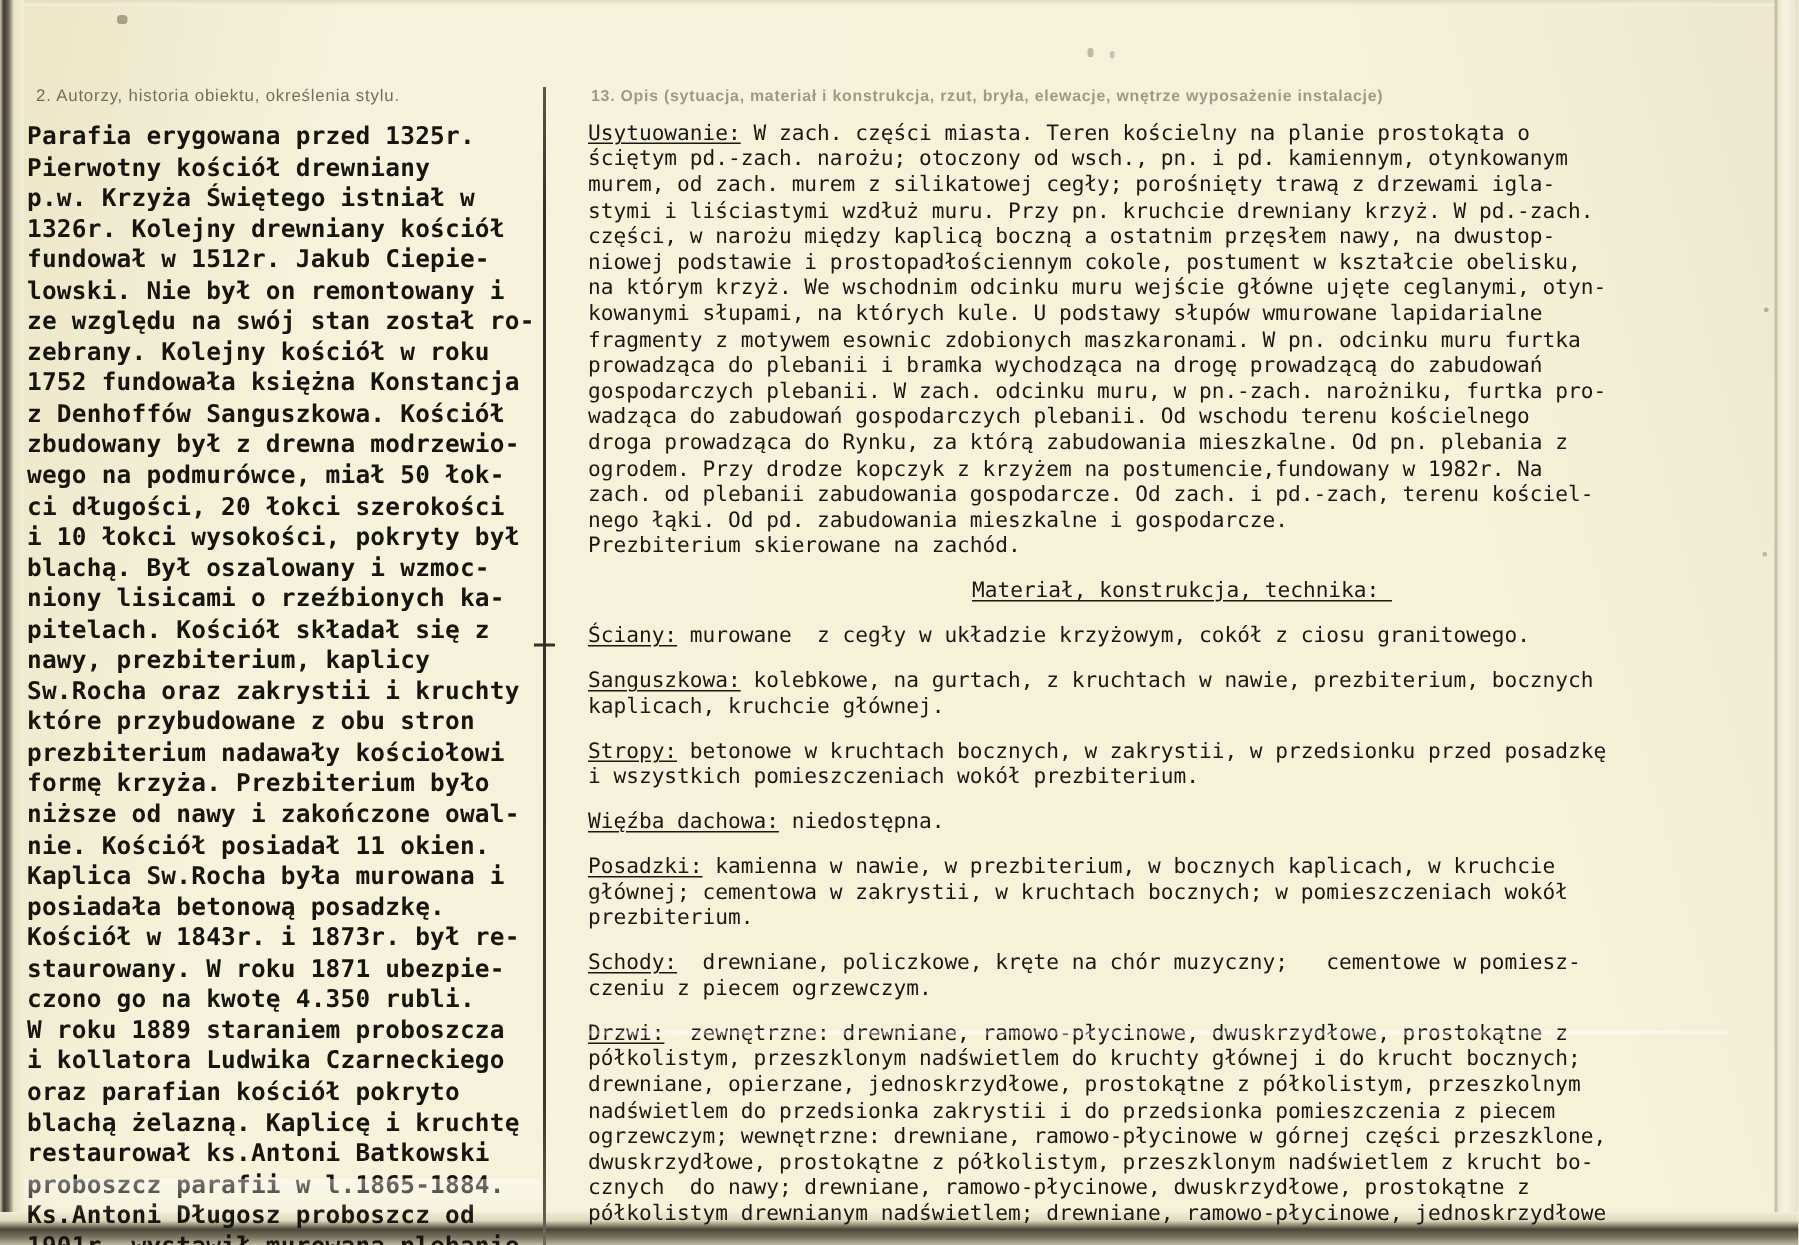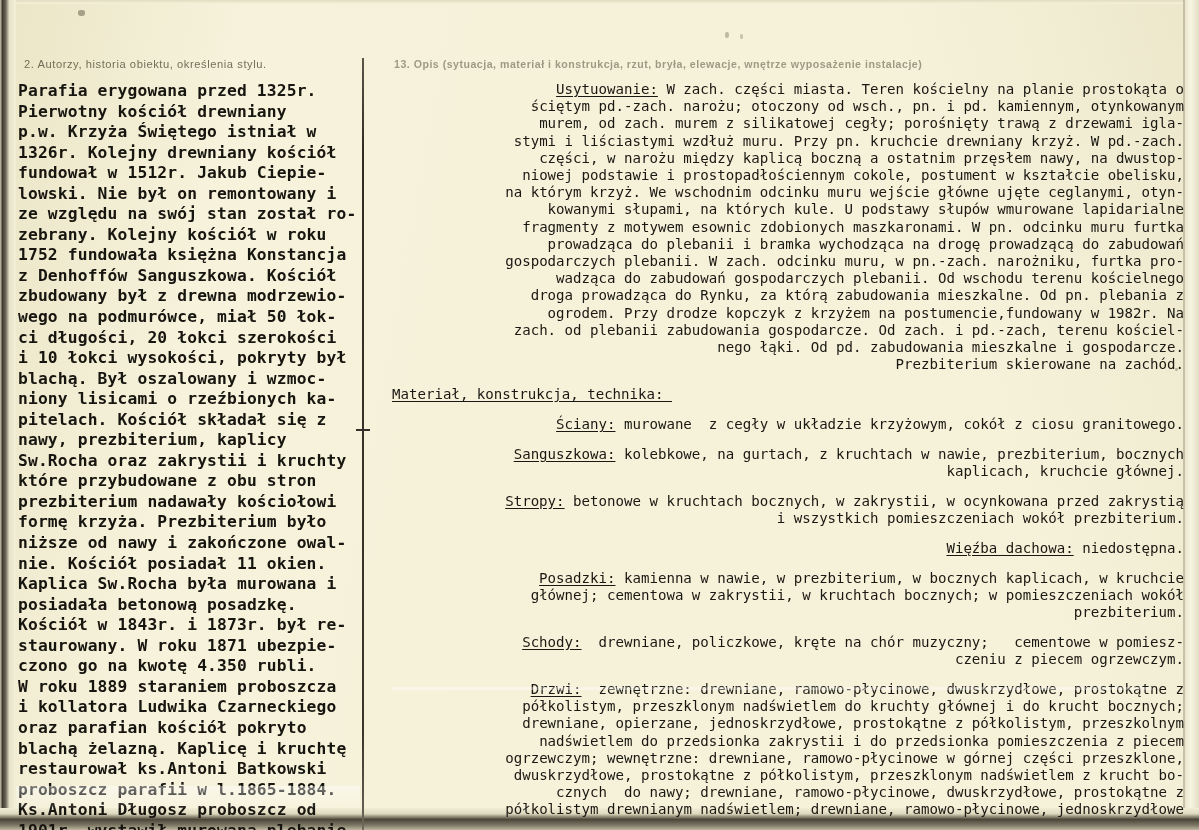--- a/index.html
+++ b/index.html
@@ -62,25 +62,25 @@
     font-size:16.3px;line-height:20.55px;color:#17150f;
     letter-spacing:.15px;white-space:pre-wrap;
     font-family:"DejaVu Sans Mono","Liberation Mono",monospace;
     font-weight:700;
   }
   .body-r{
     font-size:14.1px;line-height:17.2px;color:#1a1812;
     letter-spacing:0px;white-space:pre-wrap;
     font-family:"DejaVu Sans Mono","Liberation Mono",monospace;
   }
-  .para{margin:0 0 12.6px 0;text-align:right;}
+  .para{margin:0 0 12.6px 0;}
   .para.tight{margin-bottom:0;}
   .lbl{text-decoration:underline;text-underline-offset:2px;}
   .lbl-head{text-decoration:underline;text-underline-offset:2px;}
-  .mat-head{margin:0 0 13px 0;font-size:14.1px;line-height:17.2px;}
+  .mat-head{margin:0 0 13px 0;font-size:14.1px;line-height:17.2px;text-align:center;}
   
   .glare{position:absolute;left:16px;bottom:22px;width:344px;height:22px;
     background:linear-gradient(180deg,rgba(255,255,255,.42),rgba(255,255,255,.05));
     pointer-events:none;}
   .glare2{position:absolute;left:392px;bottom:140px;width:760px;height:3px;
     background:rgba(255,255,255,.35);pointer-events:none;}
 </style>
 </head>
 <body>
 
@@ -172,21 +172,21 @@
 nego łąki. Od pd. zabudowania mieszkalne i gospodarcze.
 Prezbiterium skierowane na zachód.</span></p>
 
     <p class="body-r mat-head"><span class="lbl-head">Materiał, konstrukcja, technika: </span></p>
 
     <p class="body-r para"><span class="lbl">Ściany:</span><span> murowane  z cegły w układzie krzyżowym, cokół z ciosu granitowego.</span></p>
 
     <p class="body-r para"><span class="lbl">Sanguszkowa:</span><span> kolebkowe, na gurtach, z kruchtach w nawie, prezbiterium, bocznych
 kaplicach, kruchcie głównej.</span></p>
 
-    <p class="body-r para"><span class="lbl">Stropy:</span><span> betonowe w kruchtach bocznych, w zakrystii, w ocynkowana przed zakrystią
+    <p class="body-r para"><span class="lbl">Stropy:</span><span> betonowe w kruchtach bocznych, w zakrystii, w przedsionku przed posadzkę
 i wszystkich pomieszczeniach wokół prezbiterium.</span></p>
 
     <p class="body-r para"><span class="lbl">Więźba dachowa:</span><span> niedostępna.</span></p>
 
 
     <p class="body-r para"><span class="lbl">Posadzki:</span><span> kamienna w nawie, w prezbiterium, w bocznych kaplicach, w kruchcie
 głównej; cementowa w zakrystii, w kruchtach bocznych; w pomieszczeniach wokół
 prezbiterium.</span></p>
 
     <p class="body-r para"><span class="lbl">Schody:</span><span>  drewniane, policzkowe, kręte na chór muzyczny;   cementowe w pomiesz-

